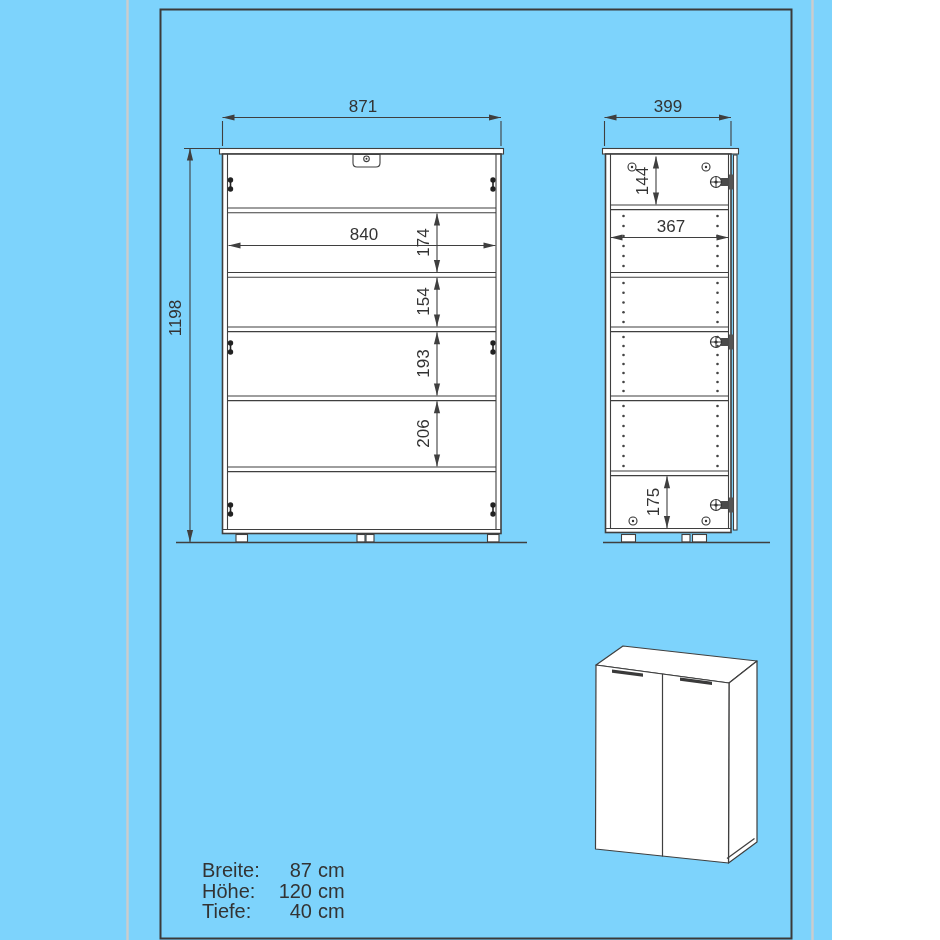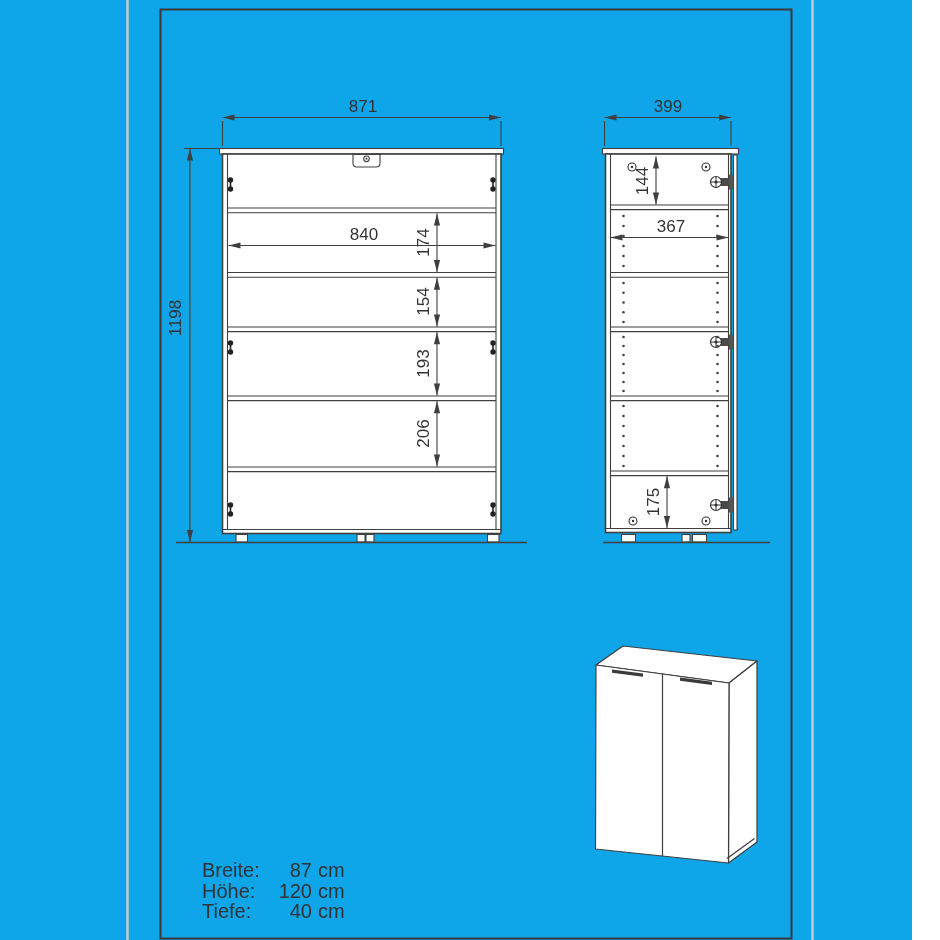--- a/index.html
+++ b/index.html
@@ -1,16 +1,16 @@
 <!DOCTYPE html>
 <html><head>
 <meta charset="utf-8">
 <style>
   html,body{margin:0;padding:0;background:#ffffff;}
-  .stage{position:relative;width:912px;height:940px;background:#0ea5e9;overflow:hidden;
+  .stage{position:relative;width:832px;height:940px;background:#7dd3fc;overflow:hidden;
          font-family:"Liberation Sans", sans-serif;}
   svg{position:absolute;left:0;top:0;}
   svg text{font-family:"Liberation Sans", sans-serif;fill:#333333;}
   .dim-label{font-size:17px;}
   .spec-label{font-size:20px;}
   .thin{stroke:#3f3f3f;stroke-width:1.1;fill:none;}
   .med{stroke:#3f3f3f;stroke-width:1.6;fill:none;}
   .dim{stroke:#3f3f3f;stroke-width:1.1;fill:none;}
   .white{fill:#ffffff;}
 </style>

